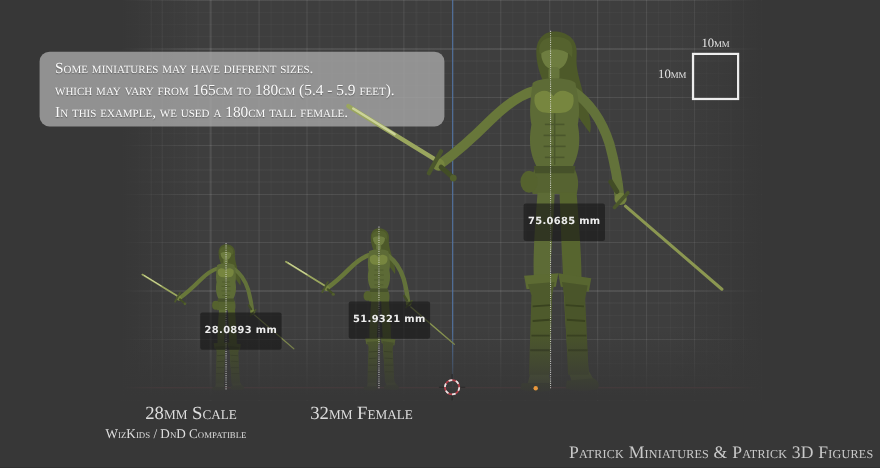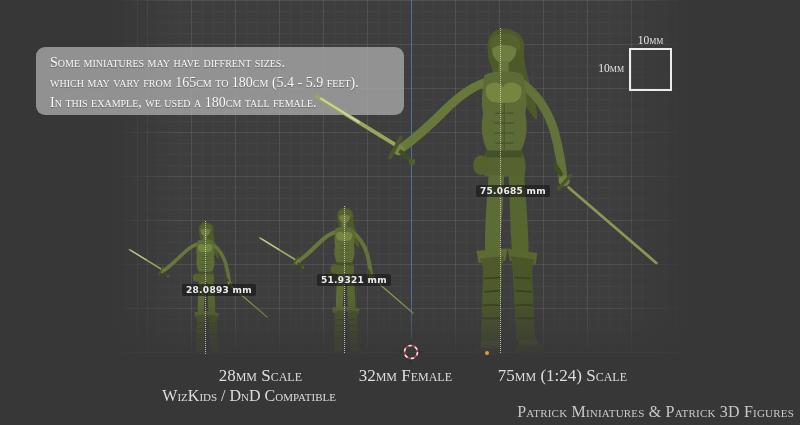--- a/index.html
+++ b/index.html
@@ -41,29 +41,29 @@
     font-size:11.5px;line-height:12px;}
   .ref-label-top{left:627px;top:34px;width:47px;text-align:center;}
   .ref-label-side{left:582px;top:62px;width:42px;text-align:right;}
   
   .measure-line{position:absolute;width:0;border-left:1px dotted rgba(235,235,235,0.72);}
   .ml-28{left:205px;top:221px;height:133px;}
   .ml-32{left:344px;top:206px;height:147px;}
   .ml-75{left:500px;top:28px;height:325px;}
   .badge{position:absolute;font-family:"DejaVu Sans",sans-serif;font-size:9px;
     font-weight:bold;color:#ededed;background:rgba(22,22,22,0.62);
-    padding:1px 4px;border-radius:2px;letter-spacing:0.3px;white-space:nowrap;text-align:right;}
+    padding:12px 4px;border-radius:2px;letter-spacing:0.3px;white-space:nowrap;text-align:right;}
   .b-28{left:182px;top:284px;}
   .b-32{left:317px;top:274px;}
   .b-75{left:476px;top:185px;}
   
   .scale-label{position:absolute;font-variant:small-caps;font-size:17px;
-    color:#dedede;text-align:right;white-space:nowrap;}
+    color:#dedede;text-align:left;white-space:nowrap;}
   .l-28{left:132px;top:366px;width:170px;}
-  .l-28sub{left:96px;top:387px;width:240px;font-size:16px;}
+  .l-28sub{left:96px;top:387px;width:240px;font-size:12px;}
   .l-32{left:282px;top:366px;width:170px;}
   .l-75{left:427px;top:366px;width:200px;}
   .credit{position:absolute;right:6px;top:403px;font-variant:small-caps;
     font-size:16px;letter-spacing:0.2px;color:#c9c9c9;white-space:nowrap;}
   .fig-svg{position:absolute;left:0;top:0;}
 </style>
 </head>
 <body>
 
 <div id="stage">
@@ -167,17 +167,16 @@
     <circle cx="14" cy="14" r="6.5" fill="none" stroke="#e6e6e6" stroke-width="1.6" stroke-dasharray="3.4 3.4"></circle>
   </svg>
 
   <div class="ref-square"></div>
   <div class="ref-label ref-label-top">10mm</div>
   <div class="ref-label ref-label-side">10mm</div>
 
   <div class="scale-label l-28">28mm Scale</div>
   <div class="scale-label l-28sub">WizKids / DnD Compatible</div>
   <div class="scale-label l-32">32mm Female</div>
-  <div class="scale-label l-75">75mm (1:24) Scale</div>
 
   <div class="credit">Patrick Miniatures &amp; Patrick 3D Figures</div>
 
 </div>
 
 </body></html>

